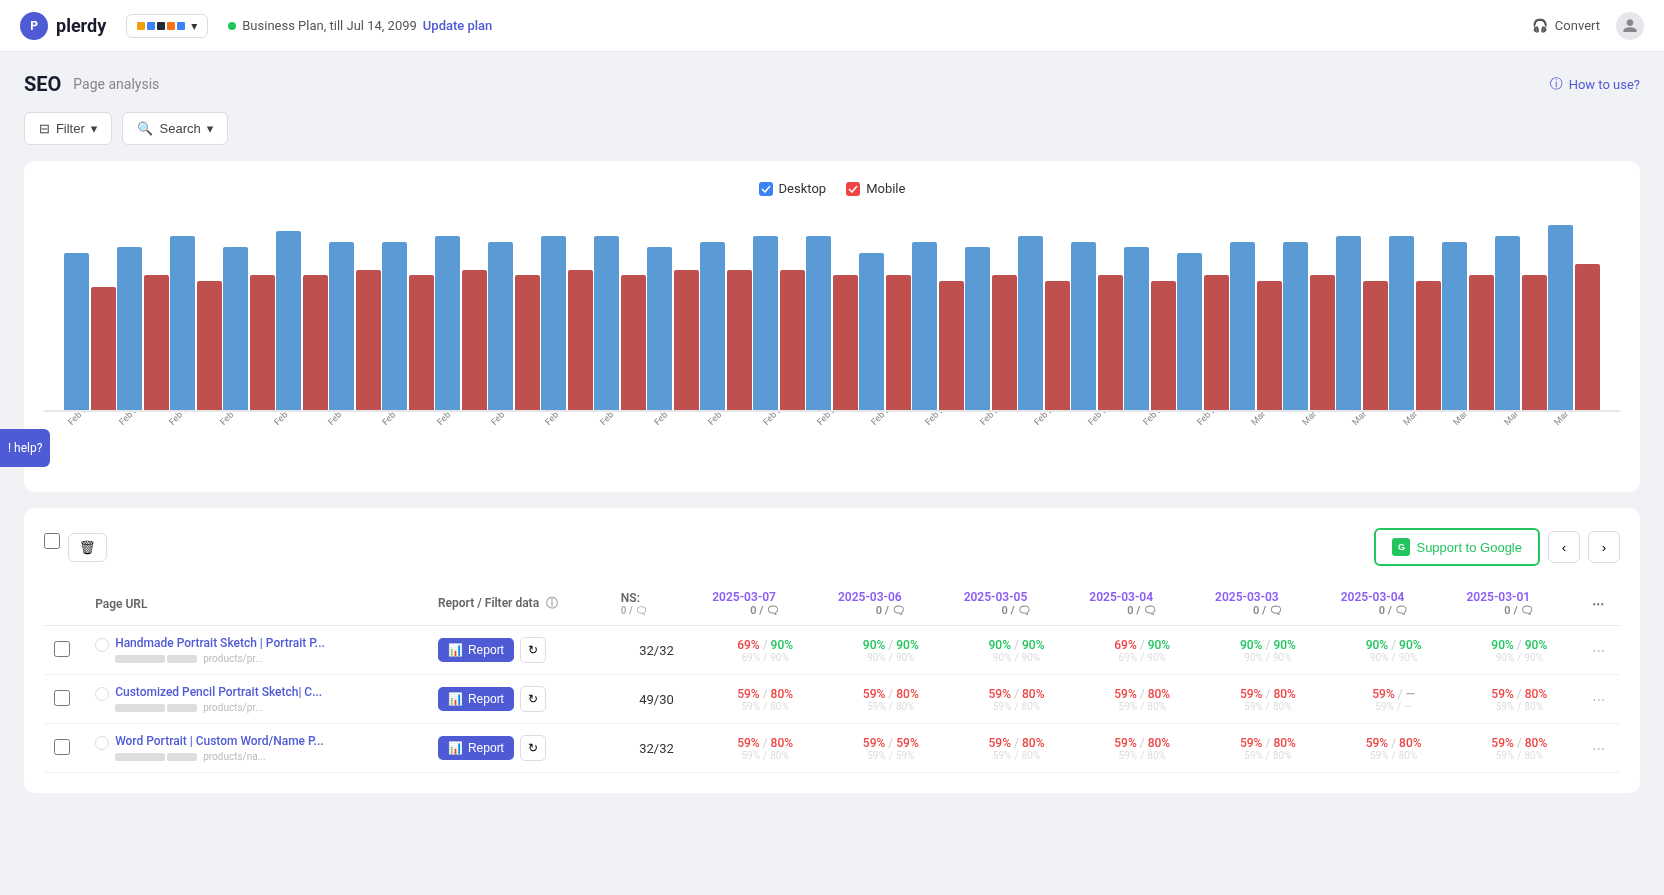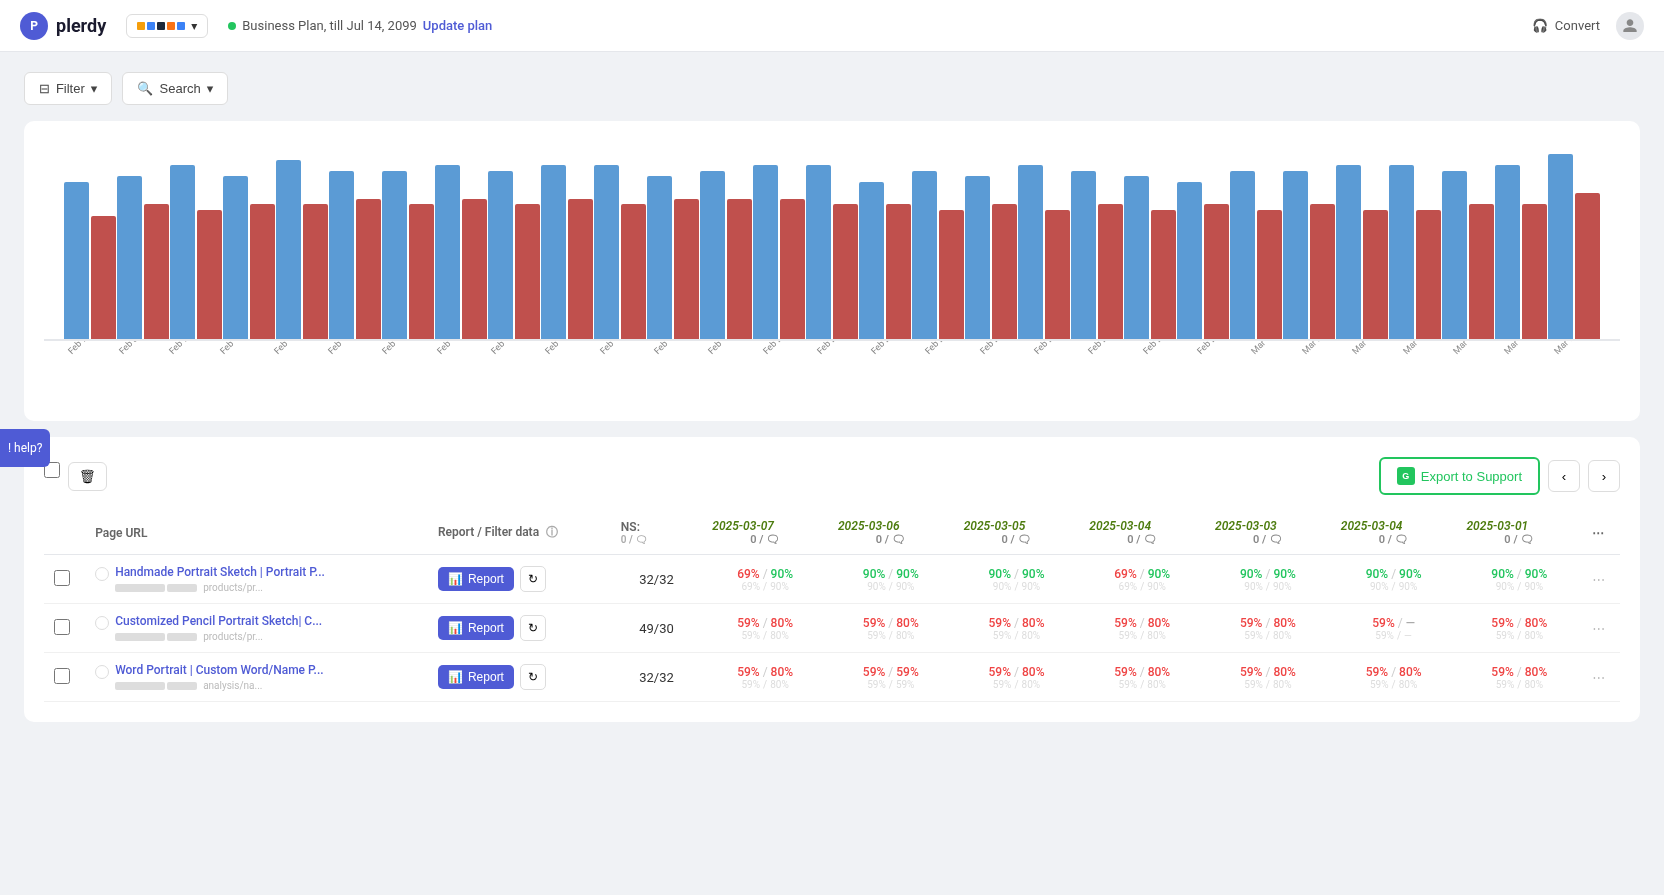--- a/index.html
+++ b/index.html
@@ -58,21 +58,21 @@
     
     .data-table { width: 100%; border-collapse: collapse; }
     .data-table th { padding: 8px 10px; font-size: 12px; font-weight: 600; color: #666; border-bottom: 1px solid #e5e7eb; text-align: left; }
     .data-table td { padding: 10px; border-bottom: 1px solid #f0f0f0; vertical-align: middle; }
     .col-url { width: 300px; }
     .col-report { width: 160px; }
     .col-ns { width: 80px; text-align: center; }
     .col-date { width: 110px; text-align: center; }
     
     .col-header-date { text-align: center; }
-    .date-header { font-size: 12px; font-weight: 600; color: #4d7c0f; font-style: italic; }
+    .date-header { font-size: 12px; font-weight: 600; color: #8b5cf6; }
     .date-sub { font-size: 11px; color: #888; display: flex; align-items: center; justify-content: center; gap: 4px; }
     
     .page-url-link { color: #4f5bd5; font-size: 12px; text-decoration: none; font-weight: 500; display: block; }
     .page-url-sub { font-size: 10px; color: #999; display: flex; align-items: center; gap: 2px; margin-top: 3px; }
     
     .report-btn { display: flex; align-items: center; gap: 5px; padding: 5px 10px; border: none; border-radius: 5px; background: #4f5bd5; color: white; font-size: 12px; cursor: pointer; }
     .refresh-btn { width: 26px; height: 26px; border: 1px solid #ddd; border-radius: 5px; background: #fff; display: flex; align-items: center; justify-content: center; cursor: pointer; font-size: 12px; }
     
     
     .help-btn { position: fixed; left: 0; top: 50%; transform: translateY(-50%); background: #4f5bd5; color: white; padding: 12px 8px; border-radius: 0 6px 6px 0; cursor: pointer; font-size: 12px; writing-mode: horizontal-tb; }
@@ -127,35 +127,63 @@
     <div class="user-icon">
       <svg width="16" height="16" viewBox="0 0 24 24" fill="#888">
           <path d="M12 12c2.7 0 5-2.3 5-5s-2.3-5-5-5-5 2.3-5 5 2.3 5 5 5zm0 2c-3.3 0-10 1.7-10 5v2h20v-2c0-3.3-6.7-5-10-5z"></path>
         </svg>
     </div>
   </div>
 </header>
 
 <div class="page">
 
+  <div class="page-header">
+    <div class="page-title-row">
+      <span class="seo-badge">SEO</span>
+      <span class="page-subtitle">Page analysis</span>
+    </div>
+    <div class="how-to-use">
+      <span>ⓘ</span>
+      <span>How to use?</span>
+    </div>
+  </div>
 
   <div class="toolbar">
     <button class="toolbar-btn">
       <span>⊟</span>
       <span>Filter</span>
       <span>▾</span>
     </button>
     <button class="toolbar-btn">
       <span>🔍</span>
       <span>Search</span>
       <span>▾</span>
     </button>
   </div>
 
   <div class="card">
+    <div class="chart-legend">
+      <div class="legend-item">
+        <div style="width:14px;height:14px;background:#3b82f6;border-radius:3px;display:flex;align-items:center;justify-content:center;">
+          <svg width="10" height="8" viewBox="0 0 10 8">
+              <polyline points="1,4 4,7 9,1" stroke="white" stroke-width="1.5" fill="none"></polyline>
+            </svg>
+        </div>
+        <span>Desktop</span>
+      </div>
+      <div class="legend-item">
+        <div style="width:14px;height:14px;background:#ef4444;border-radius:3px;display:flex;align-items:center;justify-content:center;">
+          <svg width="10" height="8" viewBox="0 0 10 8">
+              <polyline points="1,4 4,7 9,1" stroke="white" stroke-width="1.5" fill="none"></polyline>
+            </svg>
+        </div>
+        <span>Mobile</span>
+      </div>
+    </div>
 
     <div class="chart-container">
       <div class="bars-wrapper" id="chart-bars">
           <div class="bar-pair">
             <div class="bar bar-blue" style="height: 156.97px; flex: 1 1 0%;"></div>
             <div class="bar bar-red" style="height: 123.333px; flex: 1 1 0%;"></div>
           </div>
           <div class="bar-pair">
             <div class="bar bar-blue" style="height: 162.576px; flex: 1 1 0%;"></div>
             <div class="bar bar-red" style="height: 134.545px; flex: 1 1 0%;"></div>
@@ -308,21 +336,21 @@
     <div class="table-toolbar">
       <div class="table-toolbar-left">
         <input type="checkbox" class="checkbox-all" style="">
         <button class="delete-btn">
           <span>🗑</span>
         </button>
       </div>
       <div class="table-toolbar-right">
         <button class="export-btn">
           <div class="export-btn-icon" style="width:18px;height:18px;background:#22c55e;border-radius:3px;display:flex;align-items:center;justify-content:center;color:white;font-size:9px;font-weight:bold;">G</div>
-          <span>Export to Support</span>
+          <span>Support to Google</span>
         </button>
         <button class="nav-btn">
           <span>‹</span>
         </button>
         <button class="nav-btn">
           <span>›</span>
         </button>
       </div>
     </div>
 
@@ -635,21 +663,21 @@
             <td>
     <div style="display:flex;align-items:flex-start;gap:6px;">
       <div style="width:14px;height:14px;border-radius:50%;border:1.5px solid #ddd;margin-top:2px;flex-shrink:0;"></div>
       <div>
         <a class="page-url-link">Word Portrait | Custom Word/Name P...</a>
         <div class="page-url-sub">
           <span style="display:inline-flex;gap:2px;align-items:center;">
             <span style="width:50px;height:8px;background:#ddd;border-radius:2px;display:inline-block;"></span>
             <span style="width:30px;height:8px;background:#ddd;border-radius:2px;display:inline-block;"></span>
           </span>
-          <span style="color:#bbb;margin-left:4px;">analysis/na...</span>
+          <span style="color:#bbb;margin-left:4px;">products/na...</span>
         </div>
       </div>
     </div>
             </td>
             <td>
     <div class="report-cell">
       <button class="report-btn">
         <span>📊</span> Report
       </button>
       <button class="refresh-btn">↻</button>

